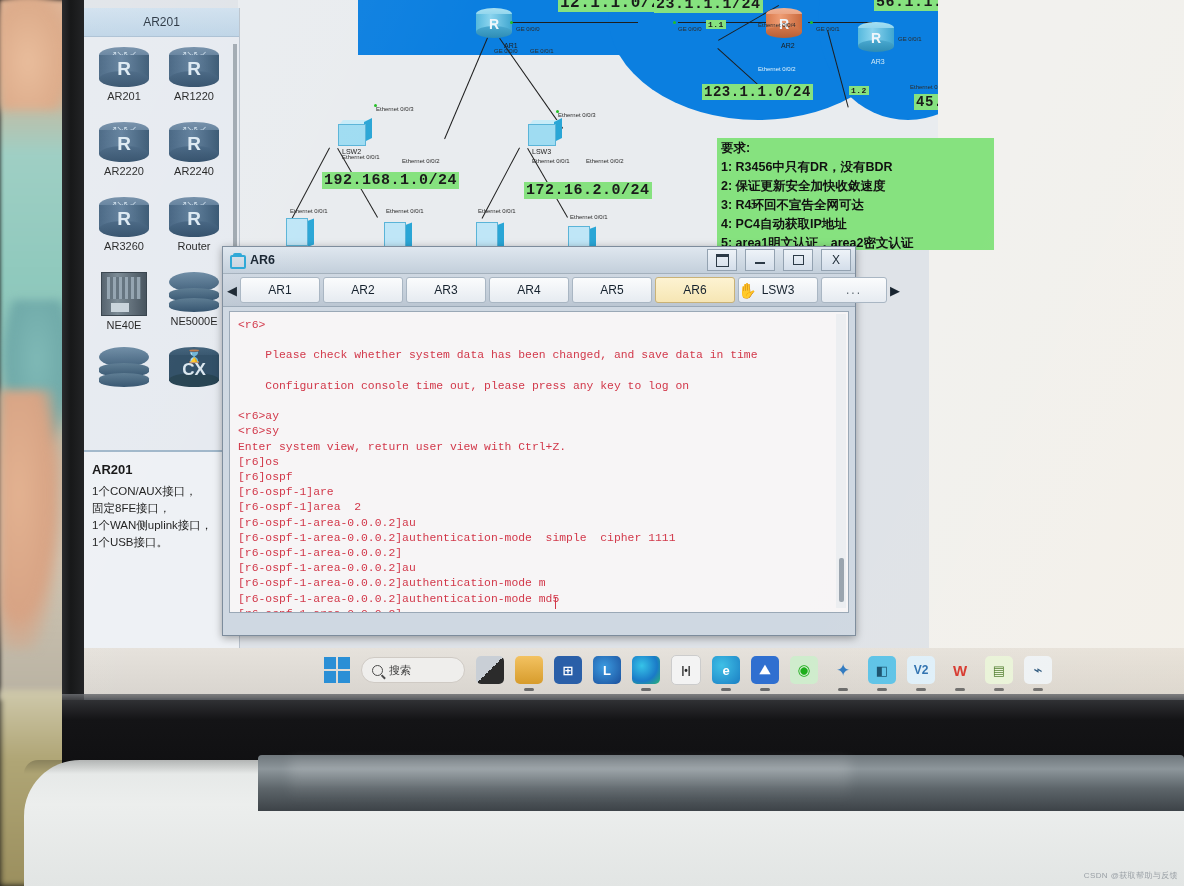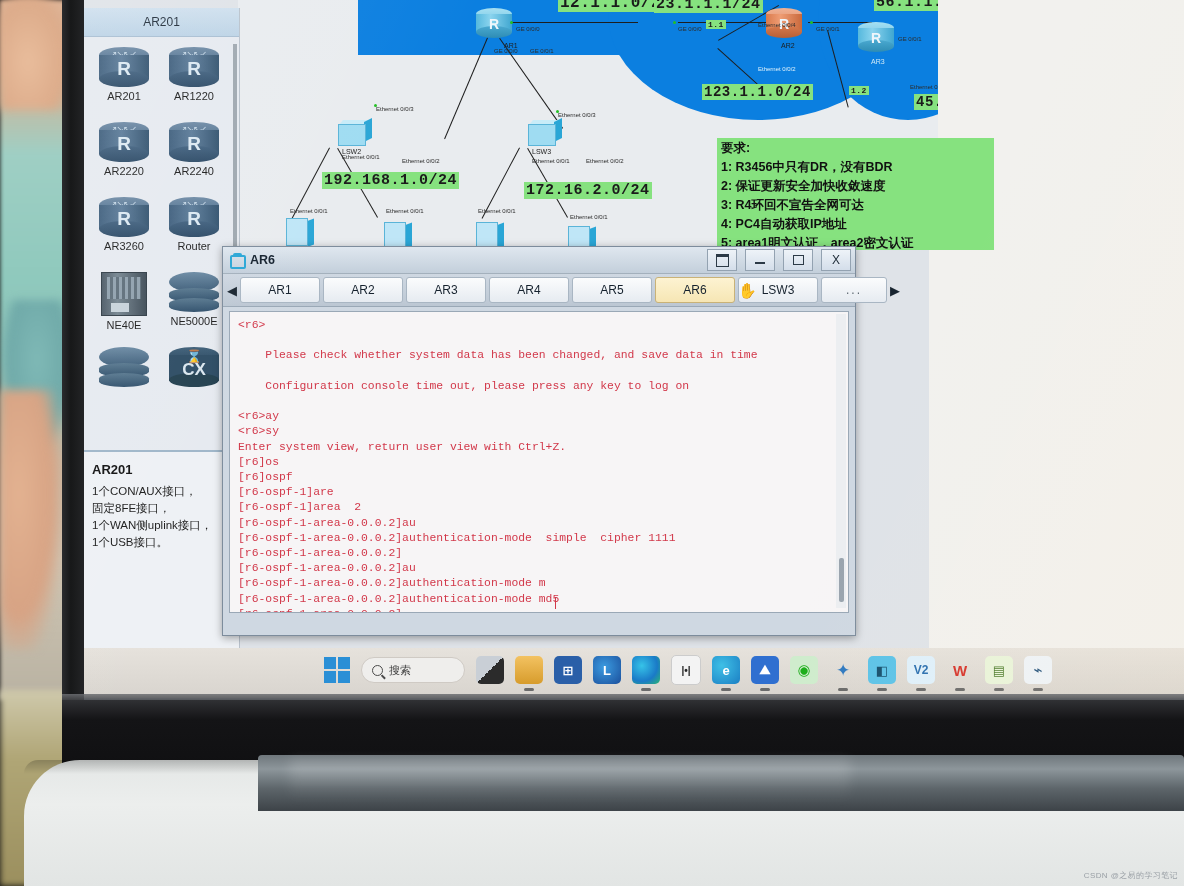--- a/index.html
+++ b/index.html
@@ -589,14 +589,14 @@
 
     <div id="glare"></div>
   </div>
 
   <div class="bezel-bottom2"></div>
   <div class="bezel-bottom"></div>
   <div class="deck"></div>
   <div class="deck-shadow"></div>
   <div class="hinge"></div>
   <div class="hinge-sheen"></div>
-  <div class="watermark">CSDN @之易的学习笔记</div>
+  <div class="watermark">CSDN @获取帮助与反馈</div>
 </div>
 
 </body></html>

